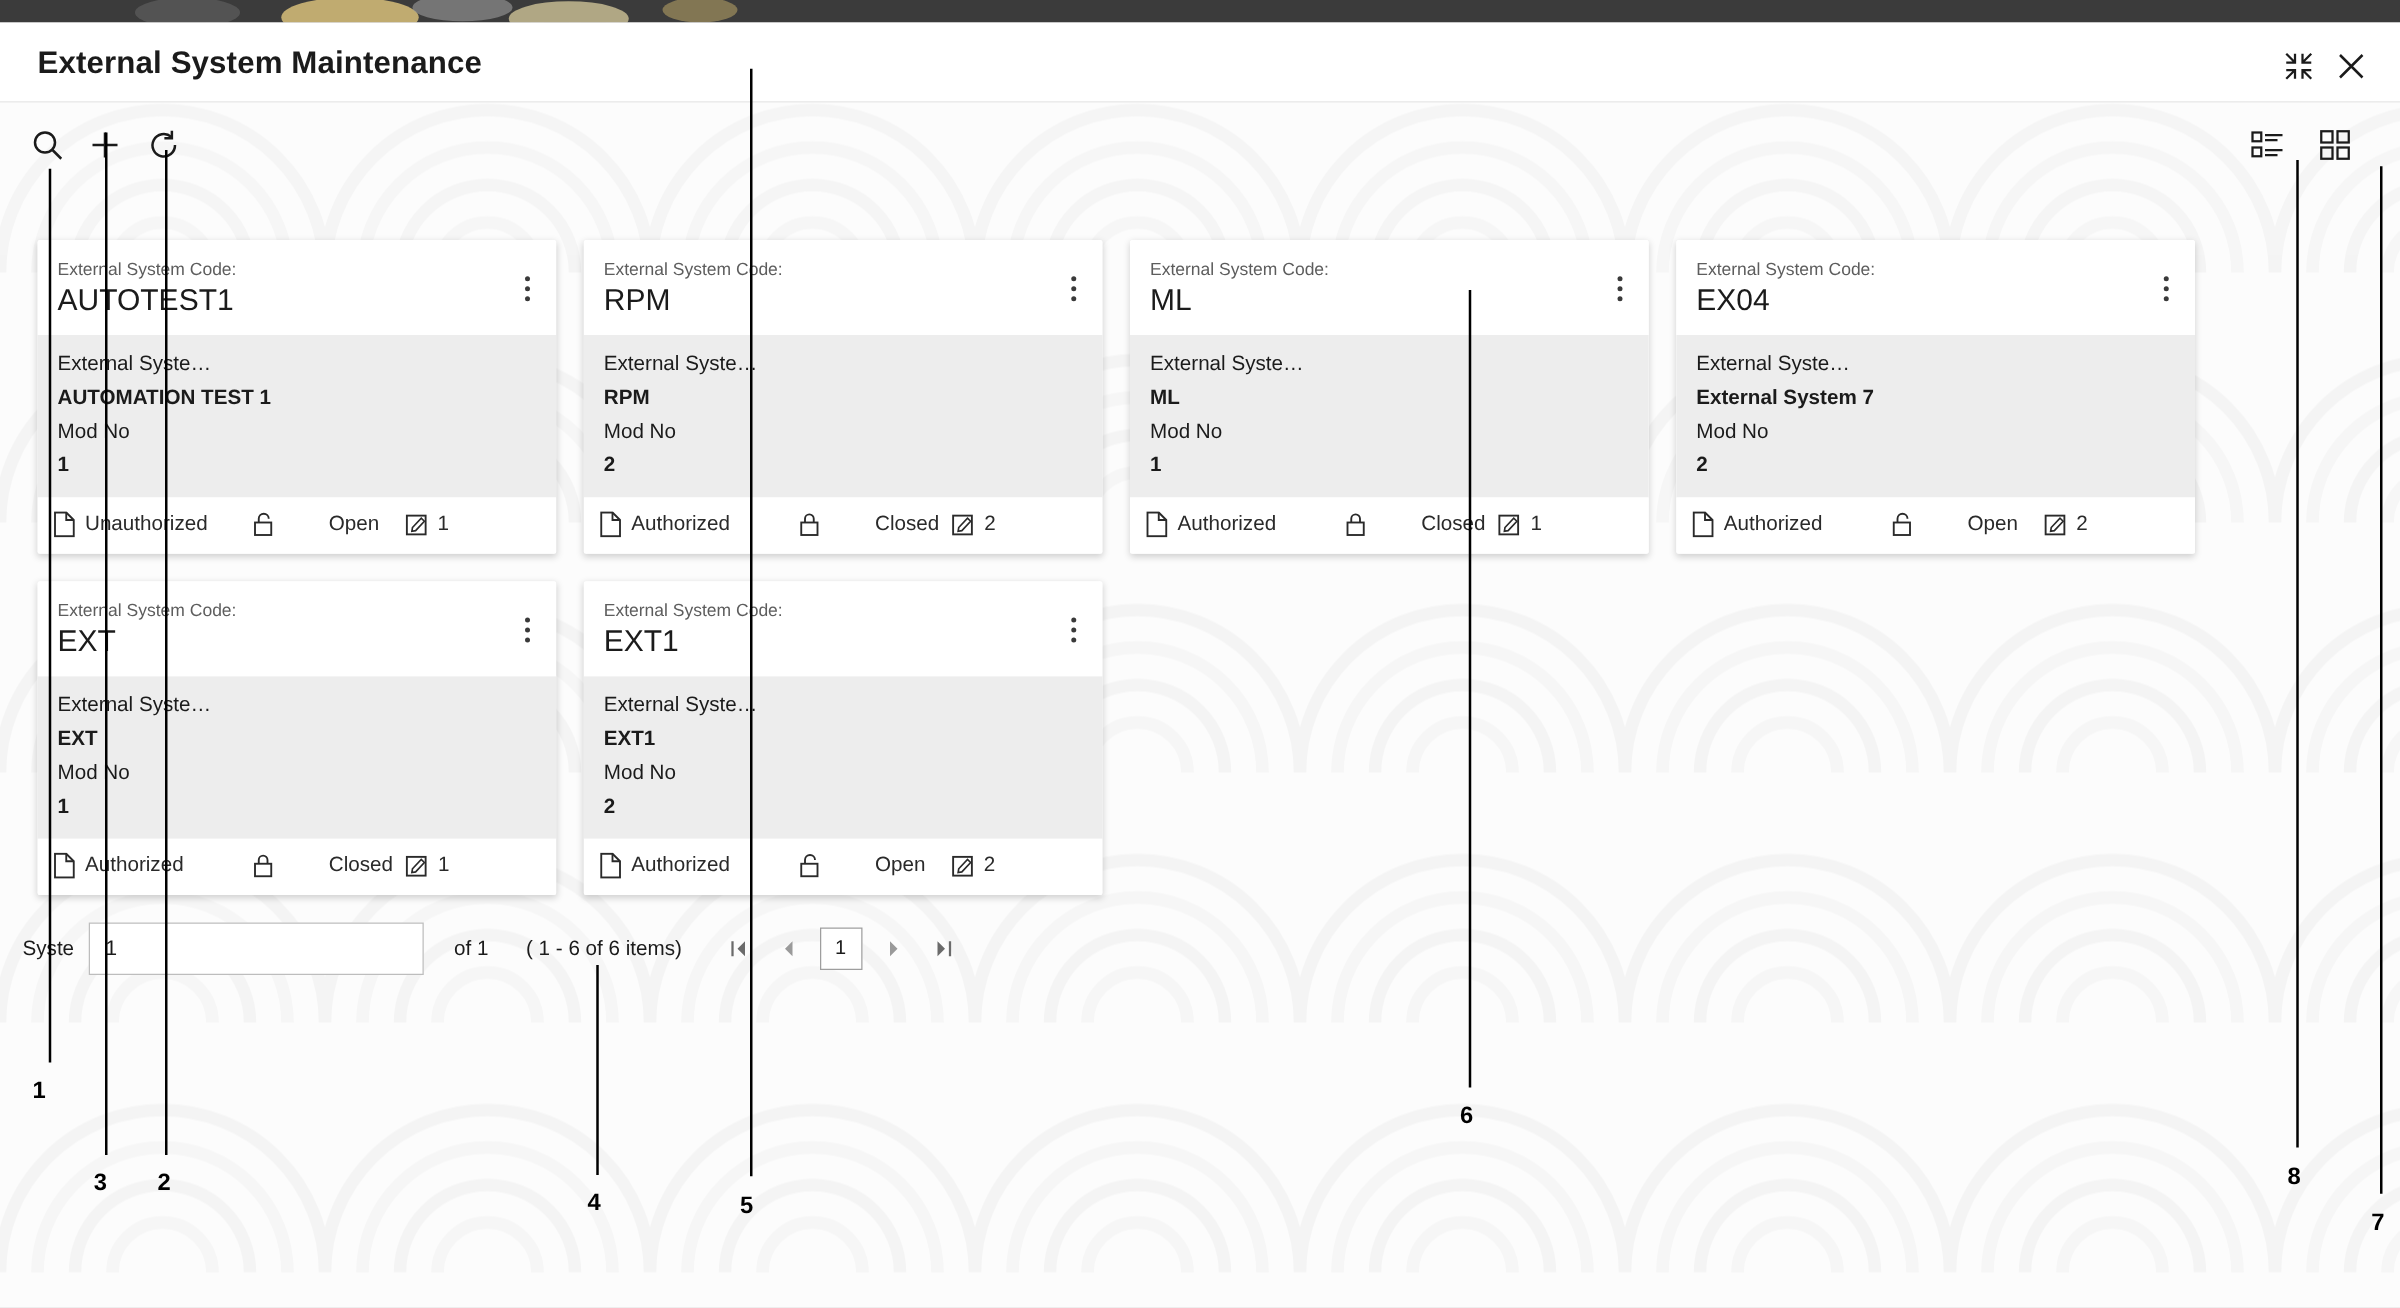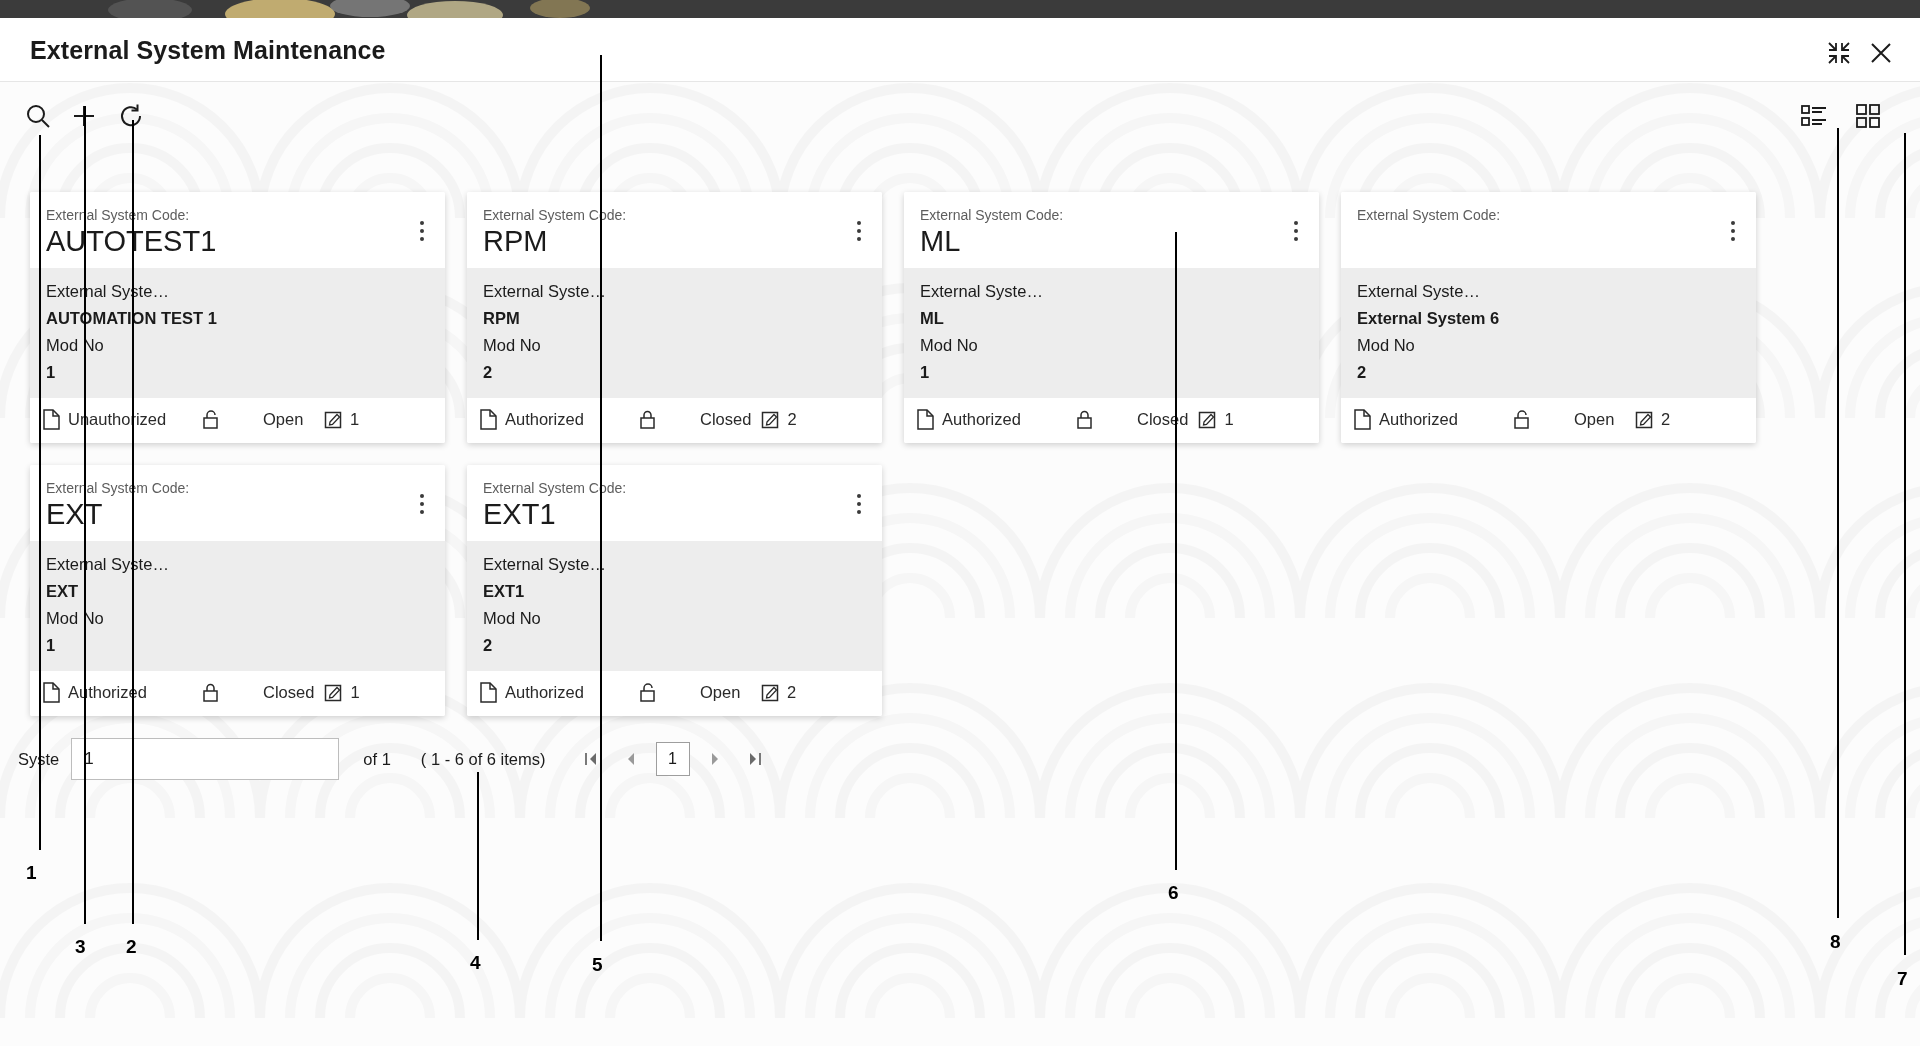--- a/index.html
+++ b/index.html
@@ -87,21 +87,21 @@
   .card-head {
     position: relative;
     padding: 14px 16px 10px 16px;
     background: #ffffff;
     min-height: 76px;
   }
   .card-head .lbl {
     font-size: 14px; color: #5d5d5d; line-height: 18px;
   }
   .card-head .code {
-    font-size: 29px; color: #1b1b1b; line-height: 30px; margin-top: 2px;
+    font-size: 24px; color: #1b1b1b; line-height: 30px; margin-top: 2px;
   }
   .kebab {
     position: absolute; right: 12px; top: 26px;
     width: 22px; height: 26px;
     display: flex; flex-direction: column; align-items: center; justify-content: space-between;
     padding: 3px 0;
     cursor: pointer;
   }
   .kebab i { display: block; width: 4px; height: 4px; border-radius: 50%; background: #3a3a3a; }
 
@@ -383,30 +383,31 @@
               <path d="M6 12 L13 4.5 L15.5 7 L8.5 14.5 L5.5 15 Z" fill="none" stroke="#2a2a2a" stroke-width="1.3"></path>
             </svg>
             <span>1</span>
           </span>
         </div>
       </div>
 
       <div class="card">
         <div class="card-head">
           <div class="lbl">External System Code:</div>
+          <div class="code">EX04</div>
           <div class="kebab">
               <i></i>
               <i></i>
               <i></i>
             </div>
         </div>
         <div class="card-body">
           <div class="row">
             <span class="k">External Syste…</span>
-            <span class="v">External System 6</span>
+            <span class="v">External System 7</span>
           </div>
           <div class="row">
             <span class="k">Mod No</span>
             <span class="v">2</span>
           </div>
         </div>
         <div class="card-foot">
           <span class="chip auth">
             <svg width="19" height="21" viewBox="0 0 19 21">
               <path d="M2 1 H11 L17 7 V20 H2 Z" fill="none" stroke="#2a2a2a" stroke-width="1.5"></path>

